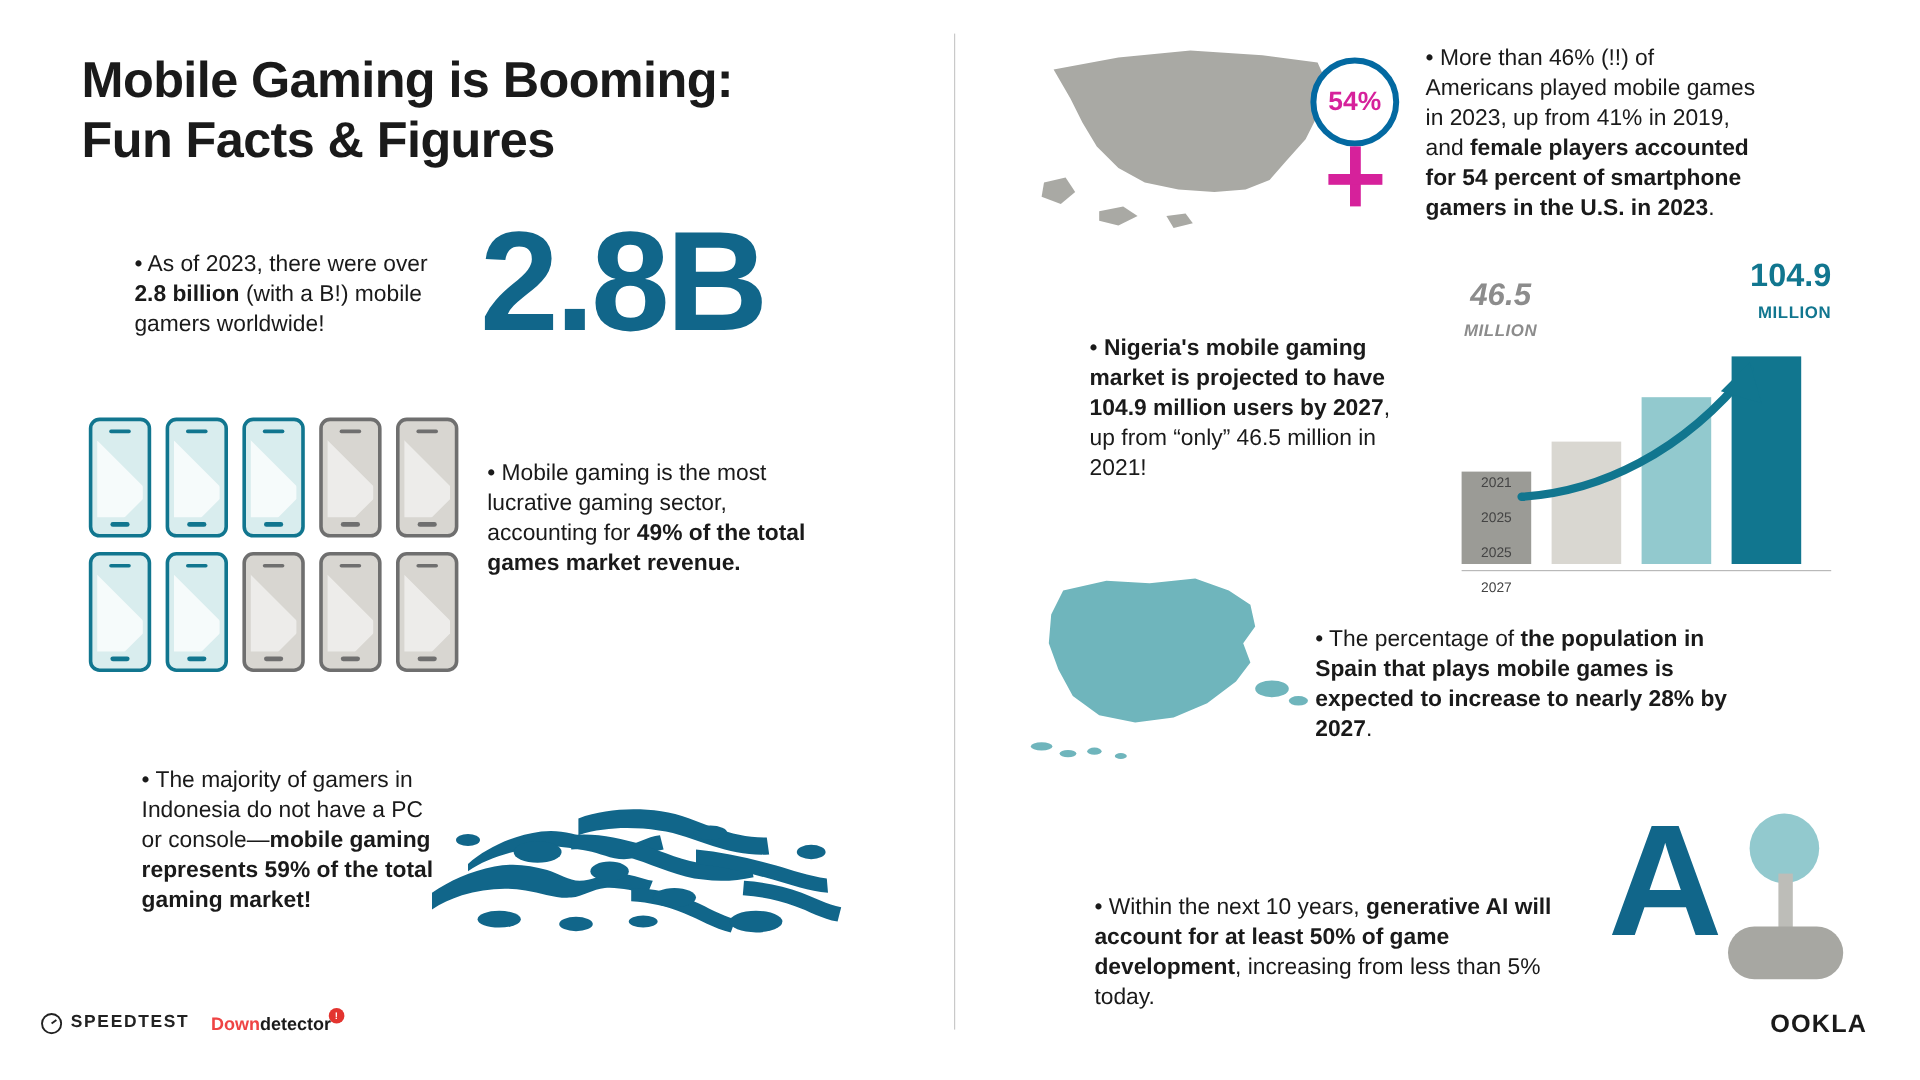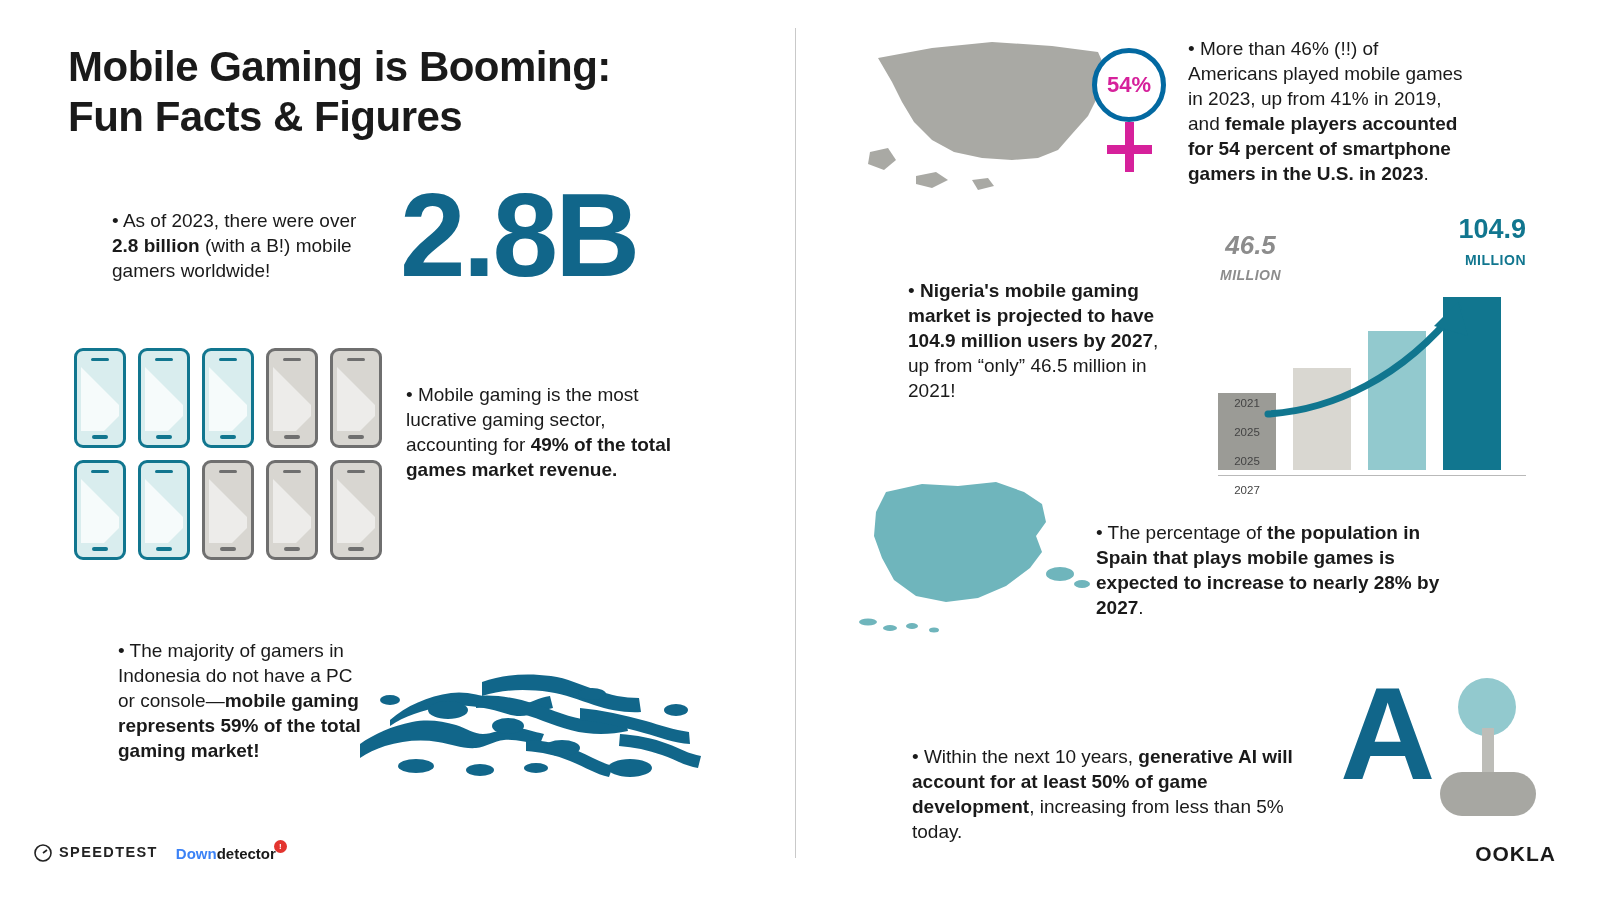--- a/index.html
+++ b/index.html
@@ -79,21 +79,21 @@
   
   .footer-left {
     position:absolute; left:34px; bottom:38px;
     display:flex; align-items:center; gap:18px;
   }
   .speedtest-logo {
     display:flex; align-items:flex-start; gap:7px;
     font-size:14.5px; font-weight:bold; letter-spacing:1.4px; color:#222;
   }
   .dd-logo { font-size:15px; font-weight:bold; color:#1a1a1a; position:relative; }
-  .dd-logo .red { color:#3b82f6; }
+  .dd-logo .red { color:#ef4444; }
   .dd-logo .sup {
     position:absolute; top:-5px; right:-11px;
     width:13px; height:13px; border-radius:50%;
     background:#e3342f; color:#fff; font-size:8px; font-weight:bold;
     display:flex; align-items:center; justify-content:center;
   }
   .ookla-logo {
     position:absolute; right:44px; bottom:34px;
     font-size:21px; font-weight:bold; letter-spacing:1px; color:#1a1a1a;
   }

